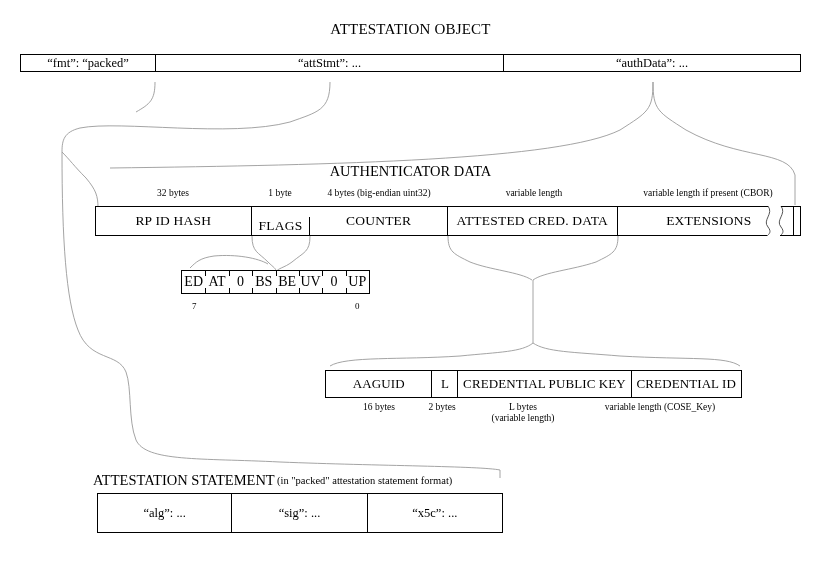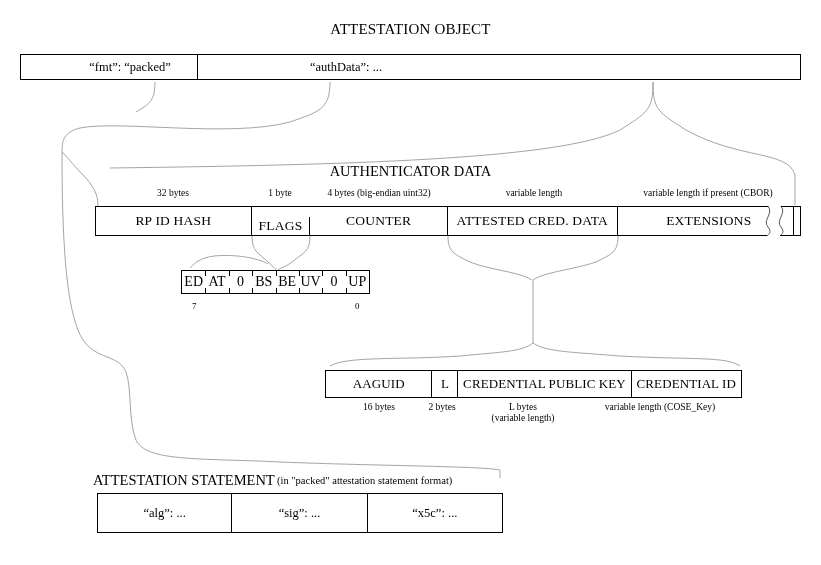--- a/index.html
+++ b/index.html
@@ -55,21 +55,21 @@
     display: flex;
     align-items: center;
     justify-content: center;
     box-sizing: border-box;
     border-right: 1px solid #000;
     white-space: nowrap;
     overflow: hidden;
   }
   .cell:last-child { border-right: none; }
 
-  .row-top { height: 26px; padding-left: 42px; }
+  .row-top { height: 18px; }
   .row-top .cell { font-size: 12.5px; }
 
   .row-auth { height: 30px; }
   .row-auth .cell { font-size: 13.5px; letter-spacing: 0.2px; }
 
   .row-cred { height: 28px; }
   .row-cred .cell { font-size: 13px; letter-spacing: 0.1px; }
 
   .row-stmt { height: 40px; }
   .row-stmt .cell { font-size: 12.5px; }
@@ -162,20 +162,21 @@
       <path d="M 533,280 L 533,343"></path>
       <path d="M 533,343 C 522,352 500,352 460,356 C 400,360 346,356 330,366"></path>
       <path d="M 533,343 C 546,352 572,352 620,356 C 690,360 726,356 740,366"></path>
     </g>
   </svg>
 
   <div class="abs title" style="left:0; top:21px; width:821px;">ATTESTATION OBJECT</div>
 
   <div class="row row-top" style="left:20px; top:54px; width:781px;">
     <div class="cell" style="width:135px;">“fmt”: “packed”</div>
+    <div class="cell" style="width:348px;">“attStmt”: ...</div>
     <div class="cell" style="width:296px;">“authData”: ...</div>
   </div>
 
   <div class="abs section-title" style="left:0; top:163px; width:821px; text-align:center;">AUTHENTICATOR DATA</div>
 
   <div class="sizelabel" style="left:118px; top:188px; width:110px;">32 bytes</div>
   <div class="sizelabel" style="left:240px; top:188px; width:80px;">1 byte</div>
   <div class="sizelabel" style="left:313px; top:188px; width:132px;">4 bytes (big-endian uint32)</div>
   <div class="sizelabel" style="left:465px; top:188px; width:138px;">variable length</div>
   <div class="sizelabel" style="left:620px; top:188px; width:176px;">variable length if present (CBOR)</div>

